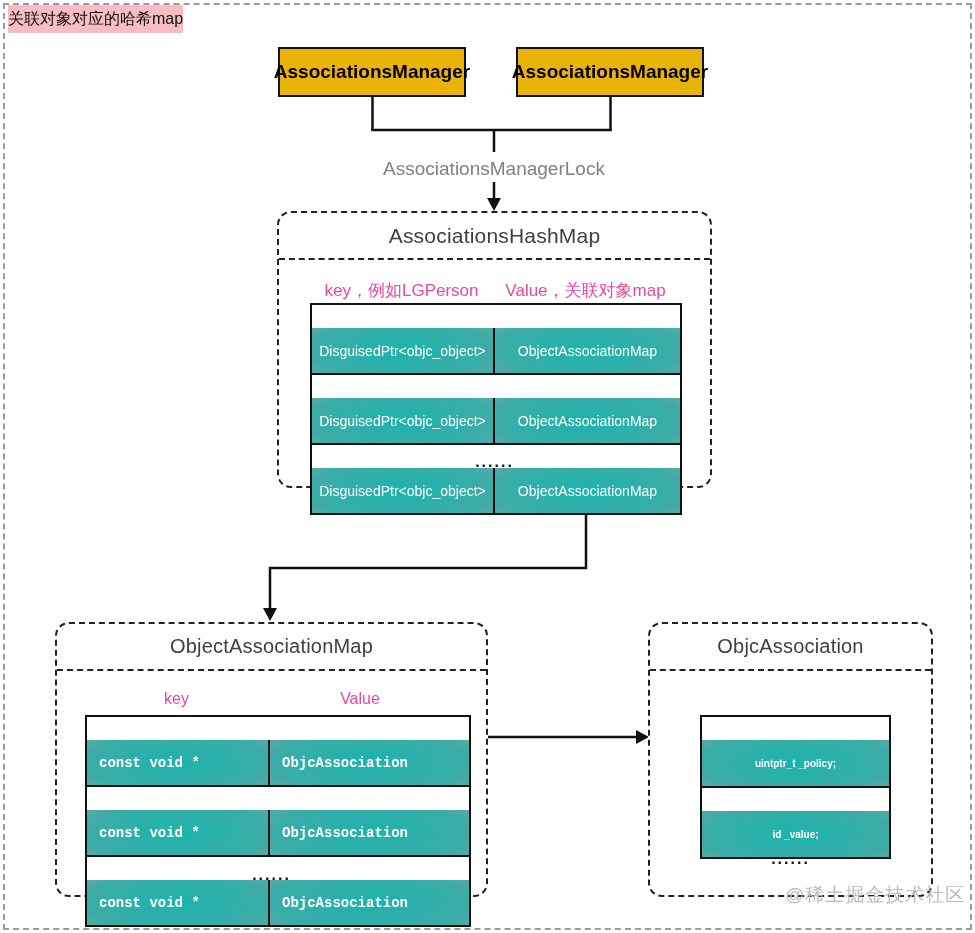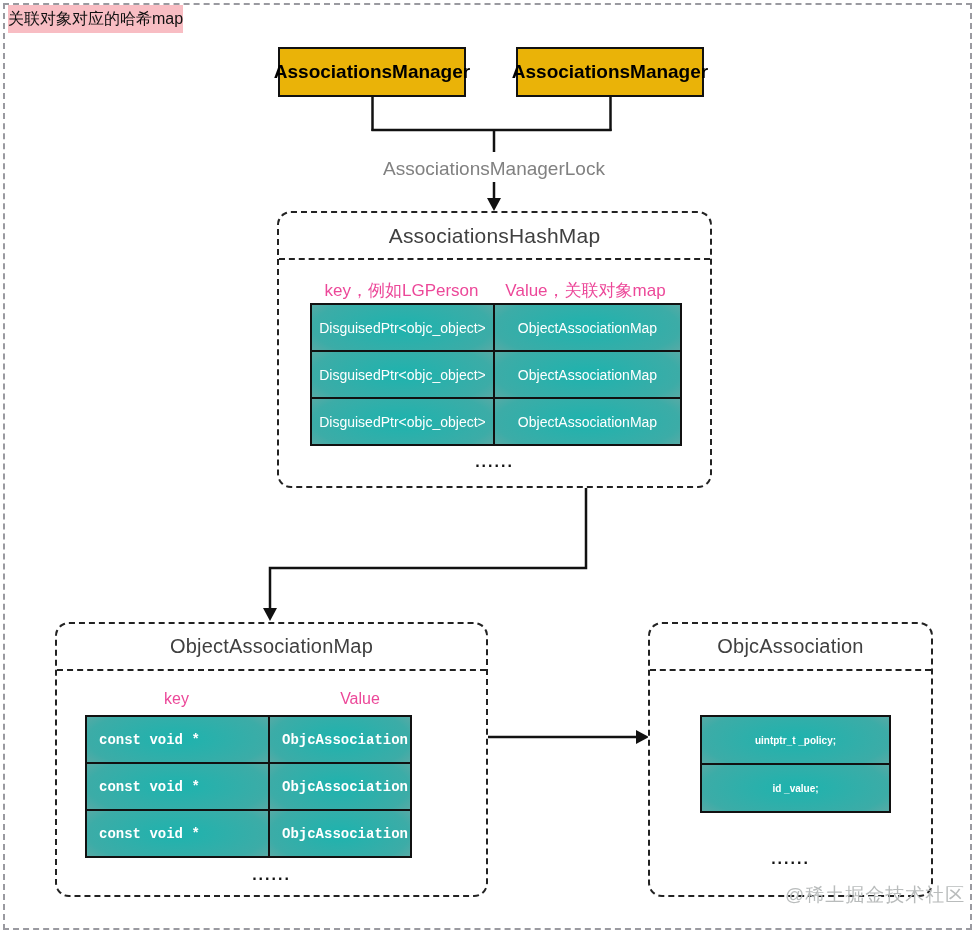--- a/index.html
+++ b/index.html
@@ -47,23 +47,23 @@
   .oam-hdr { left:28px; top:66px; width:367px; font-size:16px; }
   .hdr-cell { text-align:center; }
   .hm-hdr .hdr-cell:nth-child(1) { width:183px; }
   .hm-hdr .hdr-cell:nth-child(2) { width:185px; }
   .oam-hdr .hdr-cell:nth-child(1) { width:183px; }
   .oam-hdr .hdr-cell:nth-child(2) { width:184px; }
   .dtable {
     position:absolute; border:2px solid #111; box-sizing:border-box;
   }
   .hm-table { left:31px; top:90px; width:372px; }
-  .oam-table { left:28px; top:91px; width:327px; }
+  .oam-table { left:28px; top:91px; width:386px; }
   .oa-table { left:50px; top:91px; width:191px; }
-  .trow { display:flex; height:45px; border-bottom:2px solid #111; }
+  .trow { display:flex; height:45px; border-bottom:2px solid #111;margin-top:23px; }
   .oa-table .trow { height:46px; }
   .trow:last-child { border-bottom:none; }
   .tcell {
     position:relative; display:flex; align-items:center; color:#fff;
     background:
       radial-gradient(ellipse 95% 135% at 50% 50%,
         #1db3ae 0%, #3caca7 52%, #7ea7a3 82%, #98a19f 100%);
   }
   .hm-table .tcell { justify-content:center; font-size:14px; }
   .hm-table .tcell.key { width:183px; border-right:2px solid #111; box-sizing:border-box; }

